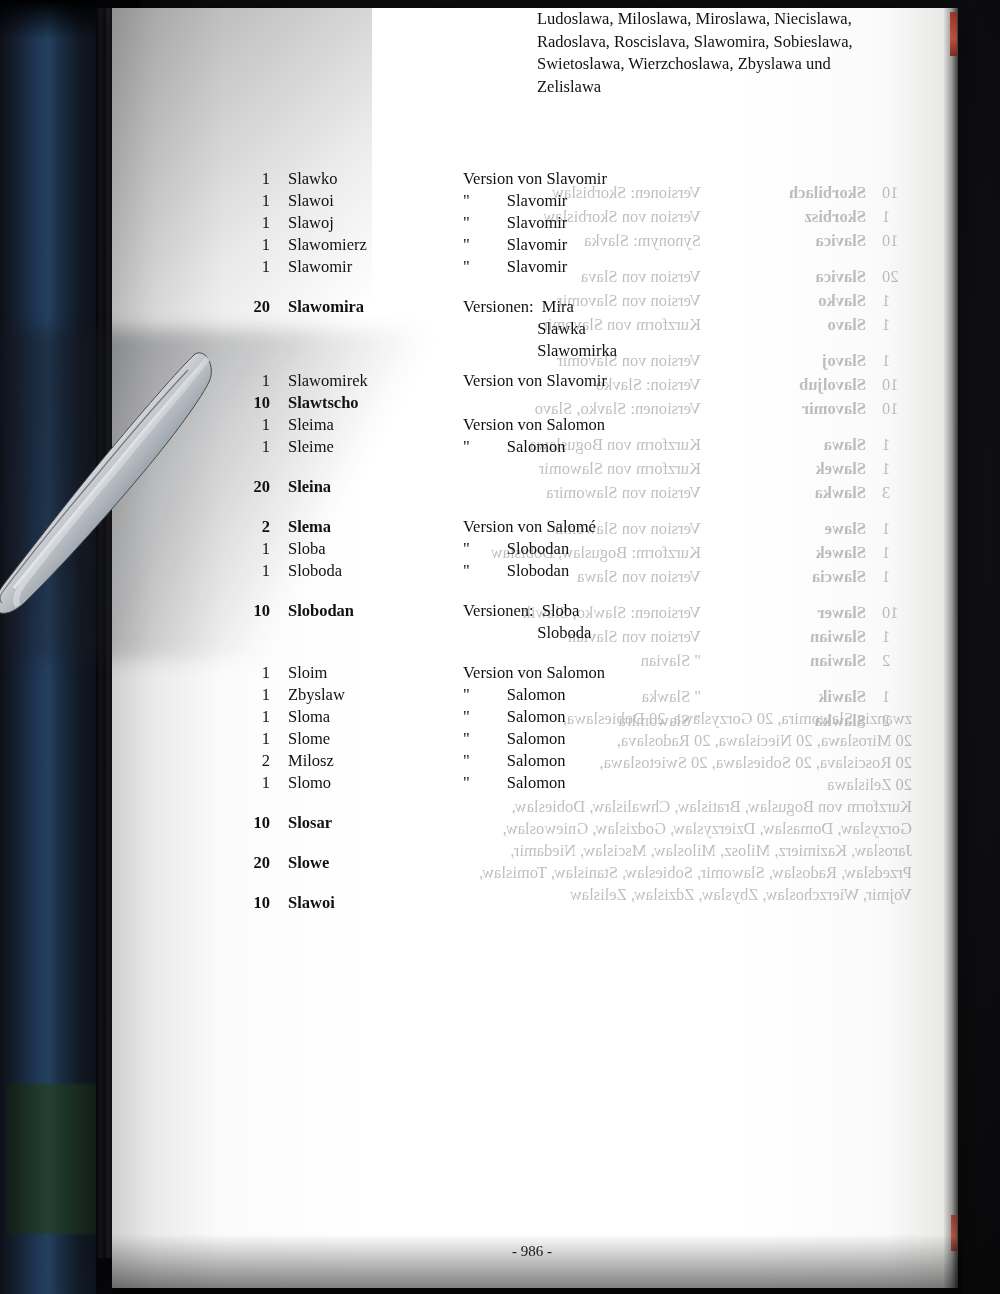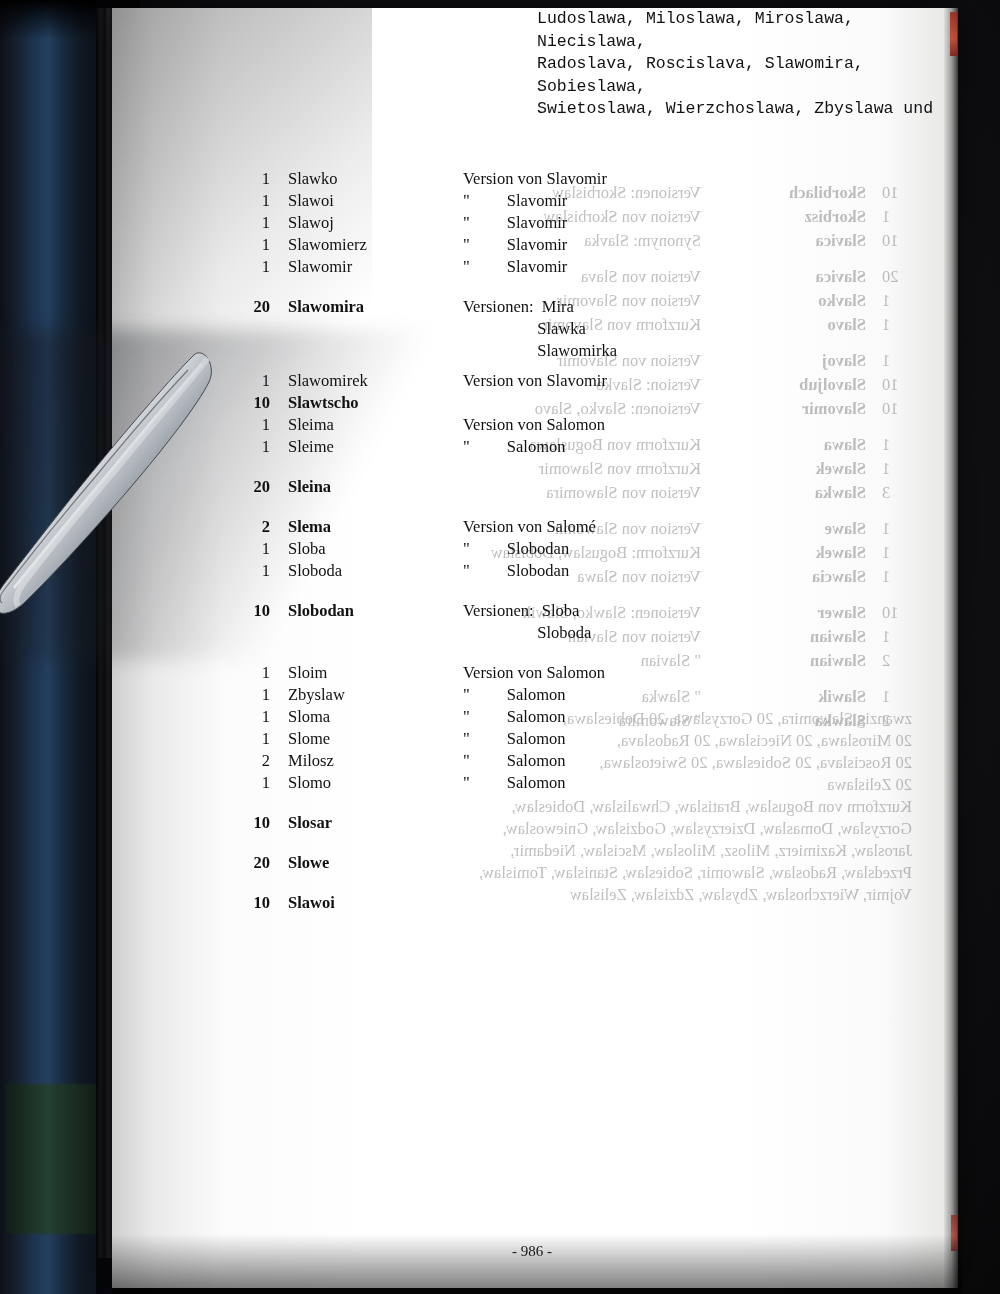--- a/index.html
+++ b/index.html
@@ -173,21 +173,20 @@
   }
   .bold { font-weight: bold; }
 
   .wrap-block {
     position: absolute;
     left: 425px;
     top: 0px;
     width: 420px;
     font-size: 16.5px;
     line-height: 22.5px;
-    font-family: Liberation Mono, monospace;
   }
 
   .page-number {
     position: absolute;
     left: 0;
     top: 1235px;
     width: 840px;
     text-align: center;
     font-size: 15px;
     color: #1a1a1a;
@@ -385,20 +384,21 @@
           <div>Jaroslaw, Kazimierz, Milosz, Miloslaw, Mscislaw, Niedamir,</div>
           <div>Przedslaw, Radoslaw, Slawomir, Sobieslaw, Stanislaw, Tomislaw,</div>
           <div>Vojmir, Wierzchoslaw, Zbyslaw, Zdzislaw, Zelislaw</div>
         </div>
     </div>
 
     <div class="wrap-block">
       <div>Ludoslawa, Miloslawa, Miroslawa, Niecislawa,</div>
       <div>Radoslava, Roscislava, Slawomira, Sobieslawa,</div>
       <div>Swietoslawa, Wierzchoslawa, Zbyslawa und</div>
+      <div>Zelislawa</div>
     </div>
 
     <div class="rows" id="entry-rows">
         <div class="row">
           <div class="col-num">1</div>
           <div class="col-name">Slawko</div>
           <div class="col-desc">Version von Slavomir</div>
         </div>
         <div class="row">
           <div class="col-num">1</div>

